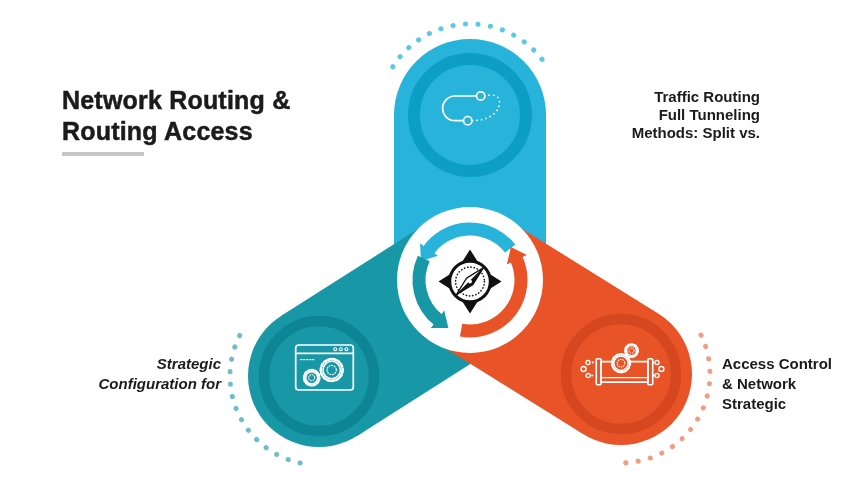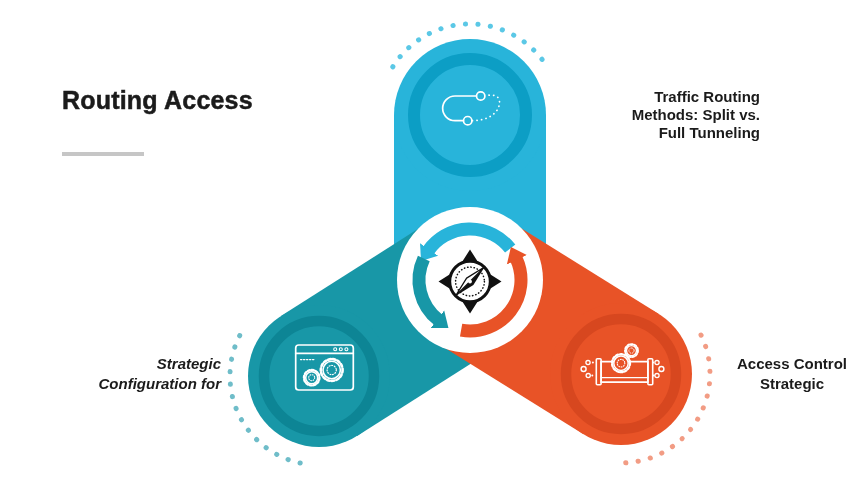--- a/index.html
+++ b/index.html
@@ -37,21 +37,21 @@
   
   .title{
     position:absolute;left:62px;top:85px;color:var(--text);
     font-size:25px;font-weight:bold;line-height:31px;letter-spacing:.2px;
     -webkit-text-stroke:.5px var(--text);
   }
   .title-underline{position:absolute;left:62px;top:152px;width:82px;height:4px;background:var(--underline);}
   .label{position:absolute;color:var(--text);font-size:15px;font-weight:bold;}
   .label-top{left:570px;top:88px;width:190px;line-height:18px;text-align:right;}
   .label-left{left:28px;top:354px;width:193px;line-height:20px;text-align:right;font-style:italic;}
-  .label-right{left:722px;top:354px;width:140px;line-height:20px;text-align:center;}
+  .label-right{left:722px;top:354px;width:140px;line-height:20px;text-align:left;}
 </style>
 </head>
 <body>
 
 <div class="canvas">
 
   <svg width="868" height="488" viewBox="0 0 868 488">
     <defs>
       <marker id="ah-cyan" markerUnits="userSpaceOnUse" markerWidth="16" markerHeight="24" refX="1.5" refY="12" orient="auto">
         <path class="mk-cyan" d="M0 1 L14 12 L0 23 Z"></path>
@@ -156,33 +156,35 @@
         <circle class="compass-stroke" cx="470" cy="281.5" r="20.3" fill="#FFFFFF" stroke-width="3"></circle>
         <circle class="compass-stroke" cx="470" cy="281.5" r="14.4" fill="none" stroke-width="1.5" stroke-dasharray="0.4 2.85" stroke-linecap="round"></circle>
         <path class="compass-ink" d="M484.5 267 L473.4 284.9 L455.5 296 Z"></path>
         <path class="compass-stroke" d="M484.5 267 L466.6 278.1 L455.5 296 Z" fill="#FFFFFF" stroke-width="1.3" stroke-linejoin="round"></path>
         <circle cx="470" cy="281.5" r="1.9" fill="#FFFFFF"></circle>
       </g>
     </g>
   </svg>
 
   <div class="title">
+    <div>Network Routing &amp;</div>
     <div>Routing Access</div>
   </div>
   <div class="title-underline"></div>
 
   <div class="label label-top">
     <div>Traffic Routing</div>
+    <div>Full Tunneling</div>
     <div>Methods: Split vs.</div>
-    <div>Full Tunneling</div>
   </div>
 
   <div class="label label-left">
     <div>Strategic</div>
     <div>Configuration for</div>
   </div>
 
   <div class="label label-right">
     <div>Access Control</div>
+    <div>&amp; Network</div>
     <div>Strategic</div>
   </div>
 
 </div>
 
 </body></html>

